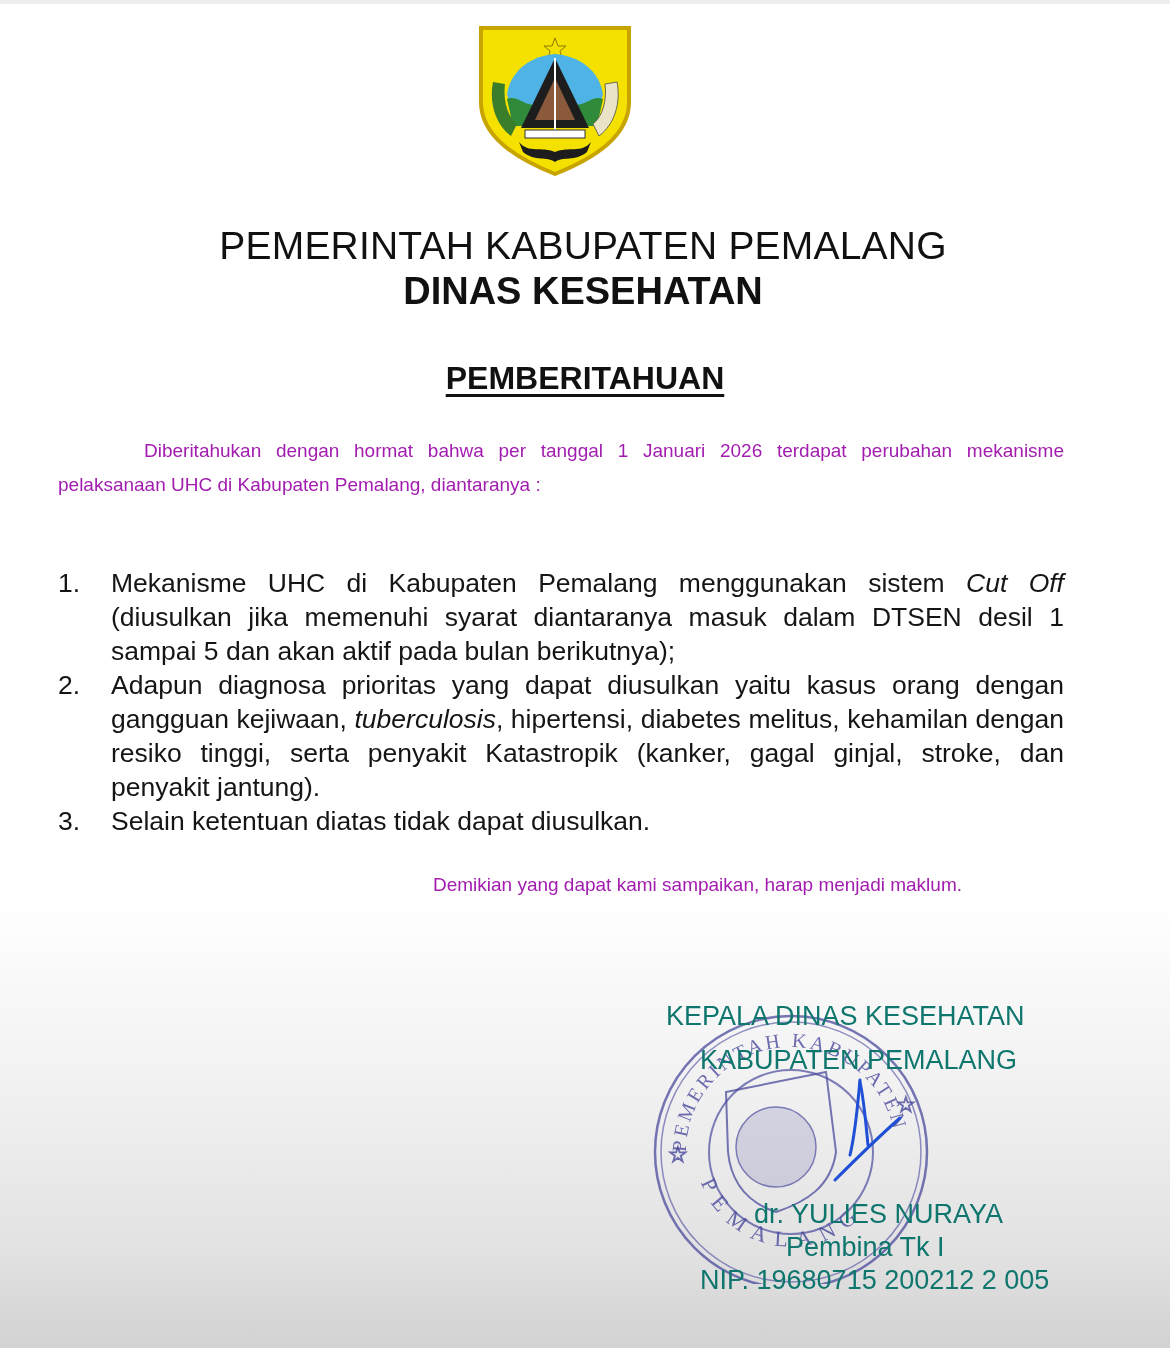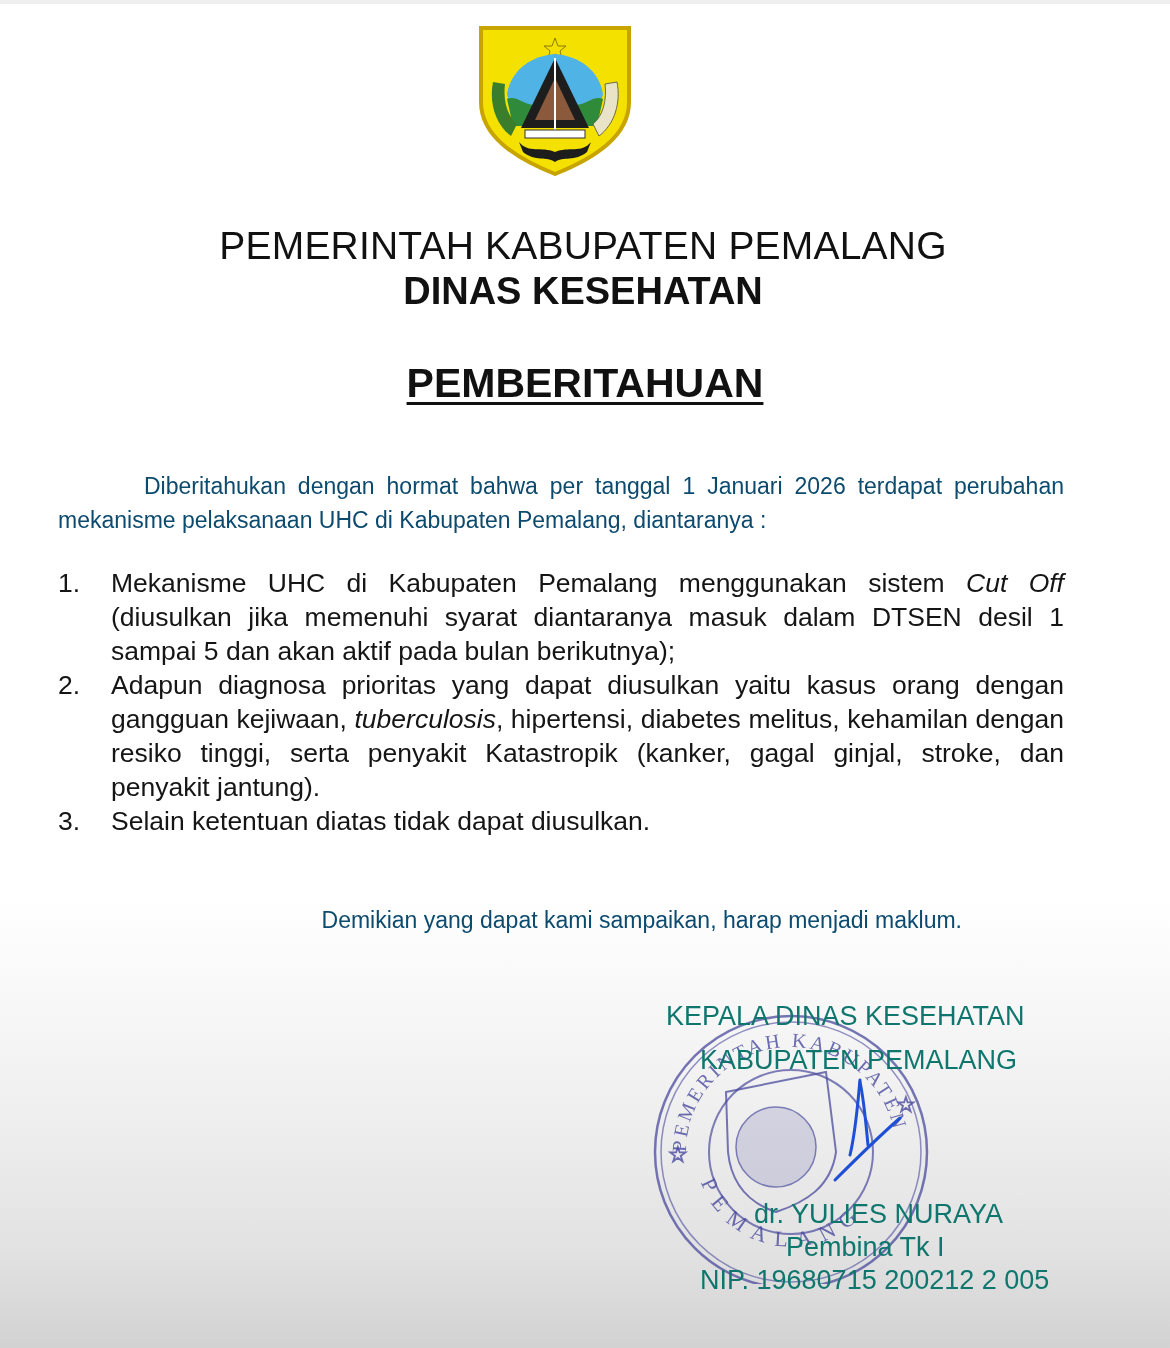--- a/index.html
+++ b/index.html
@@ -10,24 +10,24 @@
       color: #151515;
       background: linear-gradient(to bottom, #ffffff 0px, #ffffff 900px, #f0f0f0 1100px, #e2e2e2 1250px, #d2d2d2 1348px);
     }
     .top-edge { position: absolute; left: 0; top: 0; width: 1170px; height: 4px; background: #eeeeee; }
 
     .crest { position: absolute; left: 477px; top: 24px; width: 156px; height: 152px; }
 
     .hdr { position: absolute; left: 0; width: 1170px; text-align: center; color: #111; }
     .hdr-gov { top: 224px; font-size: 39px; letter-spacing: 0.2px; left: -2px; }
     .hdr-dept { top: 270px; font-size: 38px; font-weight: bold; left: -2px; }
-    .hdr-title { top: 360px; font-size: 41px; font-weight: bold; }
+    .hdr-title { top: 360px; font-size: 32px; font-weight: bold; }
     .hdr-title span { text-decoration: underline; text-decoration-thickness: 3px; text-underline-offset: 5px; }
 
-    .body-text { position: absolute; font-size: 23px; line-height: 34px; text-align: justify; color: #0c4a6e; margin-top: 35px; }
+    .body-text { position: absolute; font-size: 19px; line-height: 34px; text-align: justify; color: #a21caf; }
     .intro { left: 58px; top: 434px; width: 1006px; text-indent: 86px; }
     .list { position: absolute; left: 58px; top: 566px; width: 1006px; font-size: 26.5px; line-height: 34px; color: #151515; }
     .list-item { display: flex; }
     .list-num { width: 53px; flex: 0 0 53px; }
     .list-text { flex: 1; text-align: justify; }
     .list-text i { font-style: italic; }
     .closing { left: 62px; top: 868px; width: 900px; text-align: right; }
 
     .sign { position: absolute; font-size: 27px; line-height: 32px; color: #0f766e; white-space: nowrap; }
     .sign-l1 { left: 666px; top: 1000px; }

